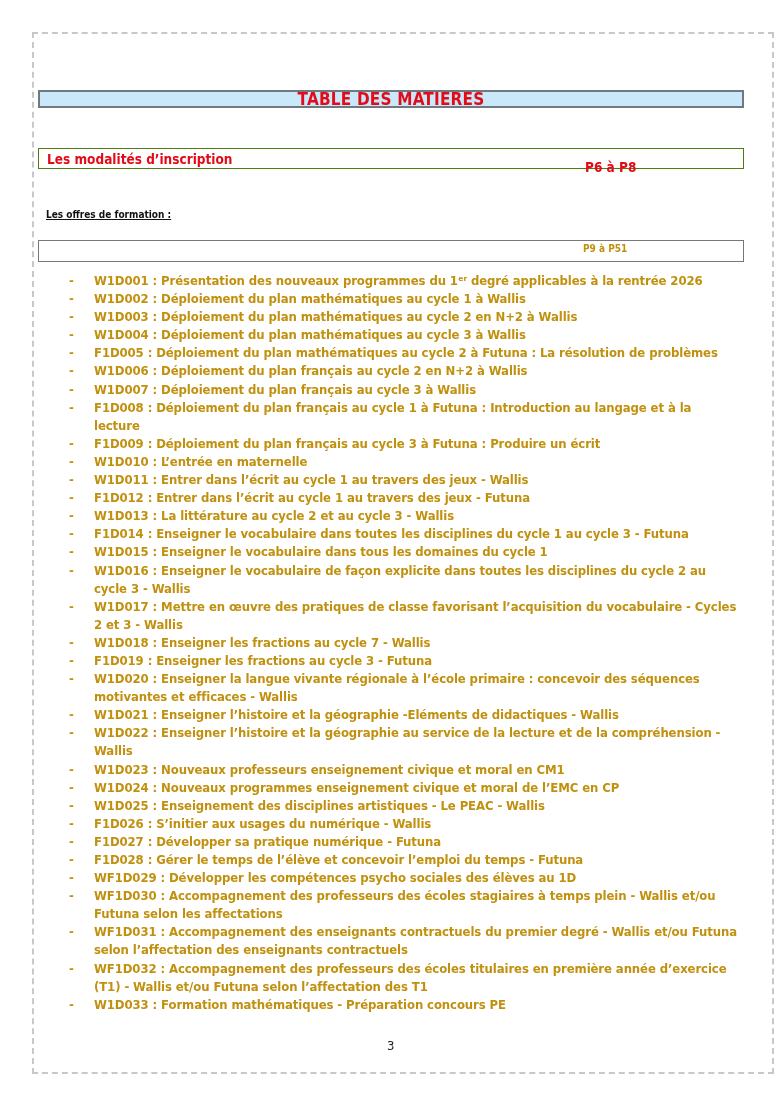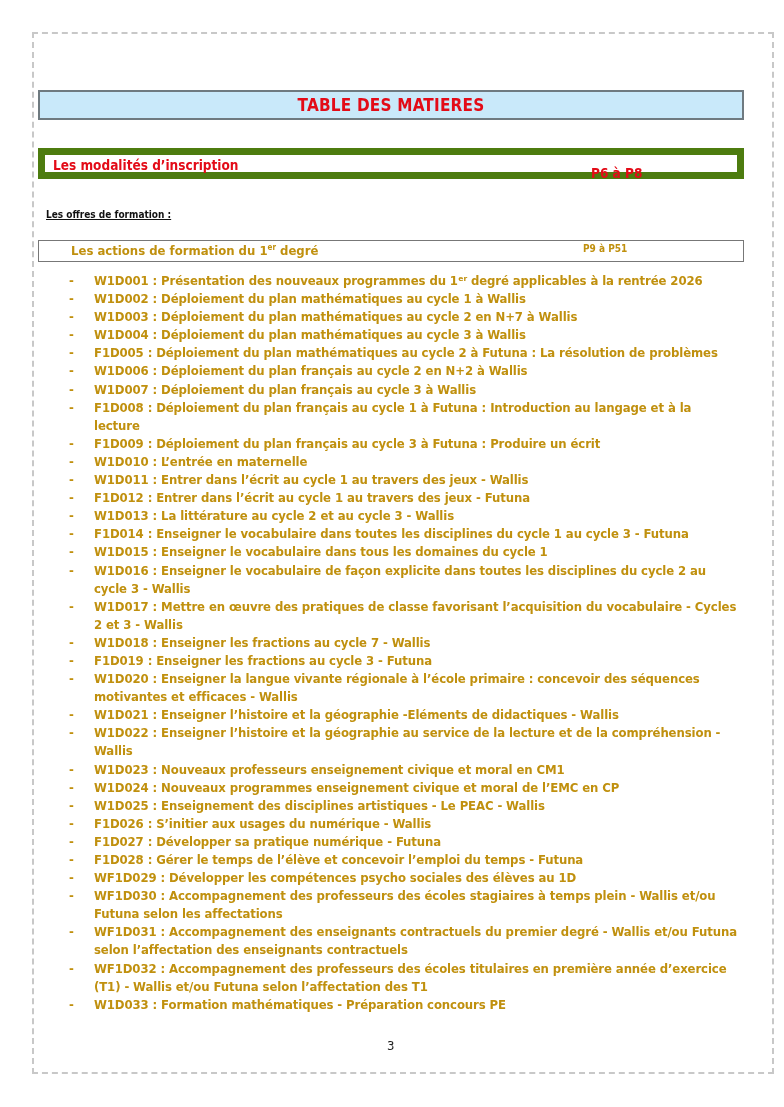--- a/index.html
+++ b/index.html
@@ -4,29 +4,29 @@
 <style>
   html, body { margin:0; padding:0; background:#ffffff; }
   body { width:784px; height:1107px; position:relative; overflow:hidden;
          font-family:"DejaVu Sans Condensed","DejaVu Sans", sans-serif; }
   .page-border {
     position:absolute; left:32px; top:32px; width:742px; height:1042px;
     box-sizing:border-box;
     border:2px dashed #c8c8c8;
   }
   .title-box {
-    position:absolute; left:38px; top:90px; width:706px; height:30px;
+    position:absolute; left:38px; top:90px; width:706px; height:18px;
     box-sizing:border-box;
     background:#c9e9fa; border:2px solid #6f7a80;
     display:flex; align-items:center; justify-content:center;
   }
   .title-text { color:#e30b17; font-weight:bold; font-size:17px; letter-spacing:0.2px; }
   .box1 {
-    position:absolute; left:38px; top:148px; width:706px; height:31px;
-    box-sizing:border-box; border:7px solid #4d7c0f;
+    position:absolute; left:38px; top:148px; width:706px; height:21px;
+    box-sizing:border-box; border:1px solid #4d7c0f;
   }
   .box1 .lbl { position:absolute; left:8px; top:2px; color:#e30b17; font-weight:bold; font-size:13.5px; }
   .box1 .pg  { position:absolute; left:546px; top:2px; color:#e30b17; font-weight:bold; font-size:13.5px;margin-top:8px; }
   .section-heading {
     position:absolute; left:46px; top:209px; font-weight:bold; font-size:10px; color:#111;
     text-decoration:underline;
   }
   .box2 {
     position:absolute; left:38px; top:240px; width:706px; height:22px;
     box-sizing:border-box; border:1px solid #777;
@@ -53,28 +53,27 @@
 </div>
 
 <div class="box1">
   <span class="lbl">Les modalités d’inscription</span>
   <span class="pg">P6 à P8</span>
 </div>
 
 <div class="section-heading">Les offres de formation :</div>
 
 <div class="box2">
-  <span class="lbl"><span>Les actions de formation du 1</span><sup>er</sup><span> degré</span></span>
   <span class="pg">P9 à P51</span>
 </div>
 
 <ul class="list" id="items">
     <li><span class="dash">-</span><span class="code">W1D001</span><span> : Présentation des nouveaux programmes du 1ᵉʳ degré applicables à la rentrée 2026</span></li>
     <li><span class="dash">-</span><span class="code">W1D002</span><span> : Déploiement du plan mathématiques au cycle 1 à Wallis</span></li>
-    <li><span class="dash">-</span><span class="code">W1D003</span><span> : Déploiement du plan mathématiques au cycle 2 en N+7 à Wallis</span></li>
+    <li><span class="dash">-</span><span class="code">W1D003</span><span> : Déploiement du plan mathématiques au cycle 2 en N+2 à Wallis</span></li>
     <li><span class="dash">-</span><span class="code">W1D004</span><span> : Déploiement du plan mathématiques au cycle 3 à Wallis</span></li>
     <li><span class="dash">-</span><span class="code">F1D005</span><span> : Déploiement du plan mathématiques au cycle 2 à Futuna : La résolution de problèmes</span></li>
     <li><span class="dash">-</span><span class="code">W1D006</span><span> : Déploiement du plan français au cycle 2 en N+2 à Wallis</span></li>
     <li><span class="dash">-</span><span class="code">W1D007</span><span> : Déploiement du plan français au cycle 3 à Wallis</span></li>
     <li><span class="dash">-</span><span class="code">F1D008</span><span> : Déploiement du plan français au cycle 1 à Futuna : Introduction au langage et à la lecture</span></li>
     <li><span class="dash">-</span><span class="code">F1D009</span><span> : Déploiement du plan français au cycle 3 à Futuna : Produire un écrit</span></li>
     <li><span class="dash">-</span><span class="code">W1D010</span><span> : L’entrée en maternelle</span></li>
     <li><span class="dash">-</span><span class="code">W1D011</span><span> : Entrer dans l’écrit au cycle 1 au travers des jeux - Wallis</span></li>
     <li><span class="dash">-</span><span class="code">F1D012</span><span> :  Entrer dans l’écrit au cycle 1 au travers des jeux - Futuna</span></li>
     <li><span class="dash">-</span><span class="code">W1D013</span><span> : La littérature au cycle 2 et au cycle 3 - Wallis</span></li>

